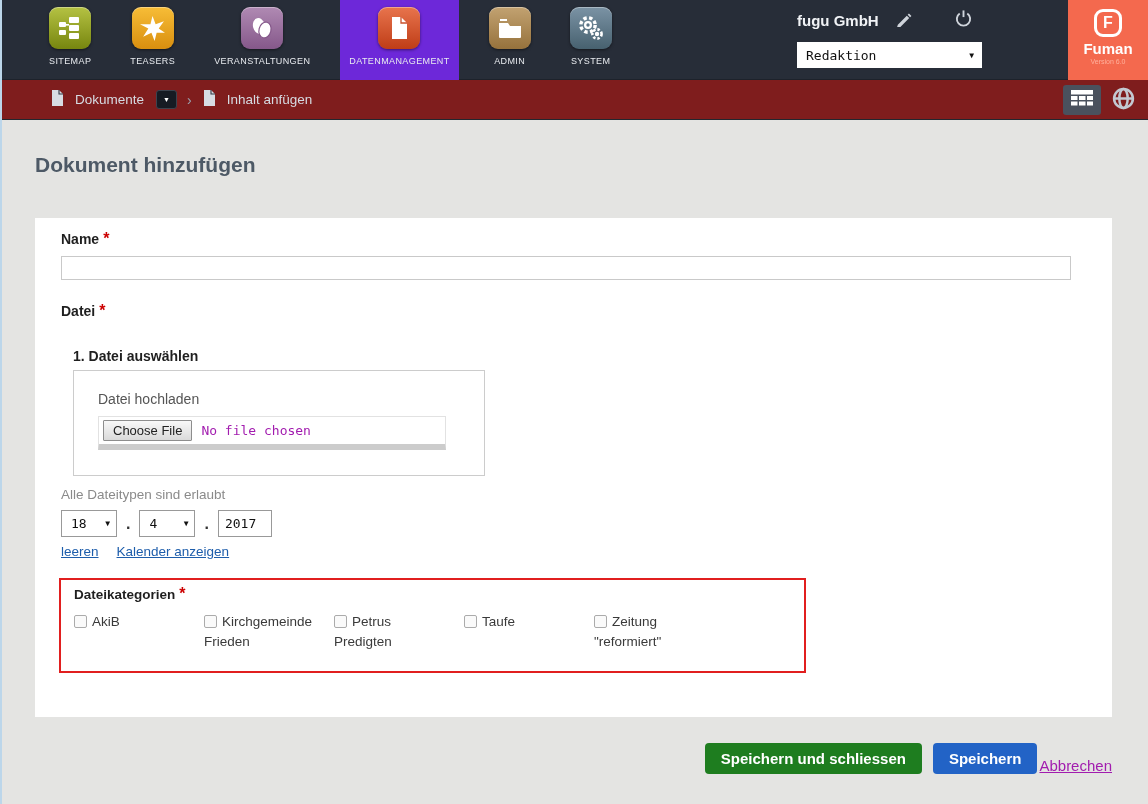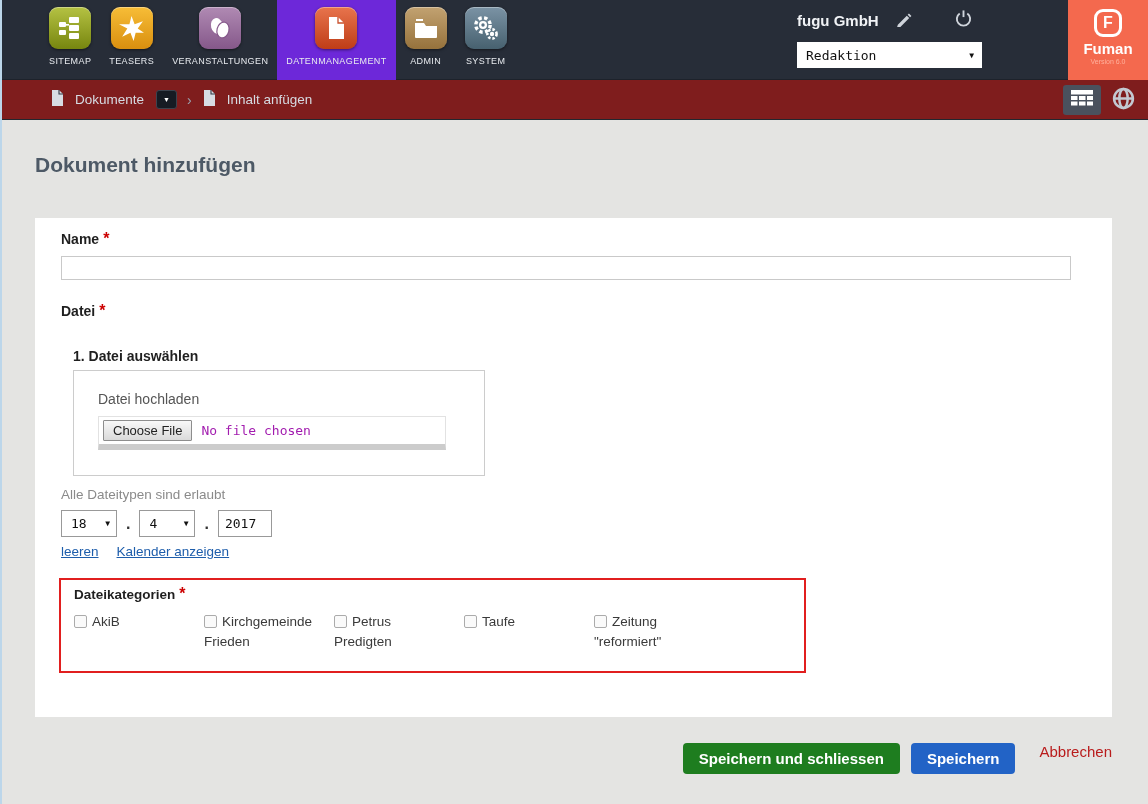--- a/index.html
+++ b/index.html
@@ -3,21 +3,21 @@
 <meta charset="utf-8">
 <style>
   * { box-sizing: border-box; }
   html,body { margin:0; padding:0; width:1148px; height:804px; overflow:hidden;
               font-family:"Liberation Sans", sans-serif; background:#e4e4e2; }
   .screen { position:relative; width:1148px; height:804px; }
   .edge-artifact { position:absolute; left:0; top:0; width:2px; height:100%; background:#bcd6ea; z-index:60; }
 
   
   .topbar { position:relative; height:80px; background:#272d38; border-bottom:1px solid #1d222b; }
-  .tabs { display:flex; margin-left:40px; height:92px; }
+  .tabs { display:flex; margin-left:40px; height:92px;gap:21px; }
   .tab { display:flex; flex-direction:column; align-items:center; padding:7px 9px 0; cursor:pointer; }
   .tab.active { background:#6d28d9; }
   .tab-icon { width:42px; height:42px; border-radius:9px; display:flex; align-items:center; justify-content:center;
               box-shadow: inset 0 1px 0 rgba(255,255,255,.35), 0 1px 3px rgba(0,0,0,.5); }
   .ic-sitemap { background:linear-gradient(#b5c243,#77860f); }
   .ic-teasers { background:linear-gradient(#f7bd37,#d98f0f); }
   .ic-veranstaltungen { background:linear-gradient(#b08ab3,#85588a); }
   .ic-daten { background:linear-gradient(#e8744d,#bf3d17); }
   .ic-admin { background:linear-gradient(#c2a271,#96723c); }
   .ic-system { background:linear-gradient(#7b93a5,#47616f); }
@@ -84,26 +84,26 @@
 
   .redbox { margin-top:19px; margin-left:-2px; width:747px; height:95px;
             border:2px solid #e11f1f; padding:5px 0 0 13px; }
   .cat-label { font-size:13.5px; font-weight:bold; color:#1f1f1f; }
   .cat-row { margin-top:9px; display:flex; }
   .cat-item { flex:0 0 110px; margin-right:20px; font-size:13.5px; color:#3a3a3a; line-height:20px; }
   .cat-item:last-child { flex:0 0 82px; margin-right:0; }
   .cb { appearance:none; -webkit-appearance:none; width:13px; height:13px; margin:0 5px 0 0;
         border:1px solid #ababab; border-radius:2px; background:#fafafa; vertical-align:-2px; cursor:pointer; }
 
-  .actions { margin:26px 36px 0 0; display:flex; justify-content:flex-end; align-items:flex-start; }
+  .actions { margin:26px 36px 0 0; display:flex; justify-content:flex-end; align-items:flex-end; }
   .btn { border:none; border-radius:4px; color:#fff; font-weight:bold; font-size:15px;
          font-family:"Liberation Sans", sans-serif; padding:7px 16px; cursor:pointer; }
   .btn-green { background:#1e7d1f; }
   .btn-blue { background:#2263c6; margin-left:11px; }
-  .cancel-link { margin-left:24px; font-size:15px; color:#b91c1c; cursor:pointer; }
+  .cancel-link { margin-left:2px; font-size:15px; color:#a21caf; text-decoration:underline; cursor:pointer; }
 </style>
 </head>
 <body>
 
 <div class="screen">
   <div class="edge-artifact"></div>
 
   <div class="topbar">
     <div class="tabs">
 

